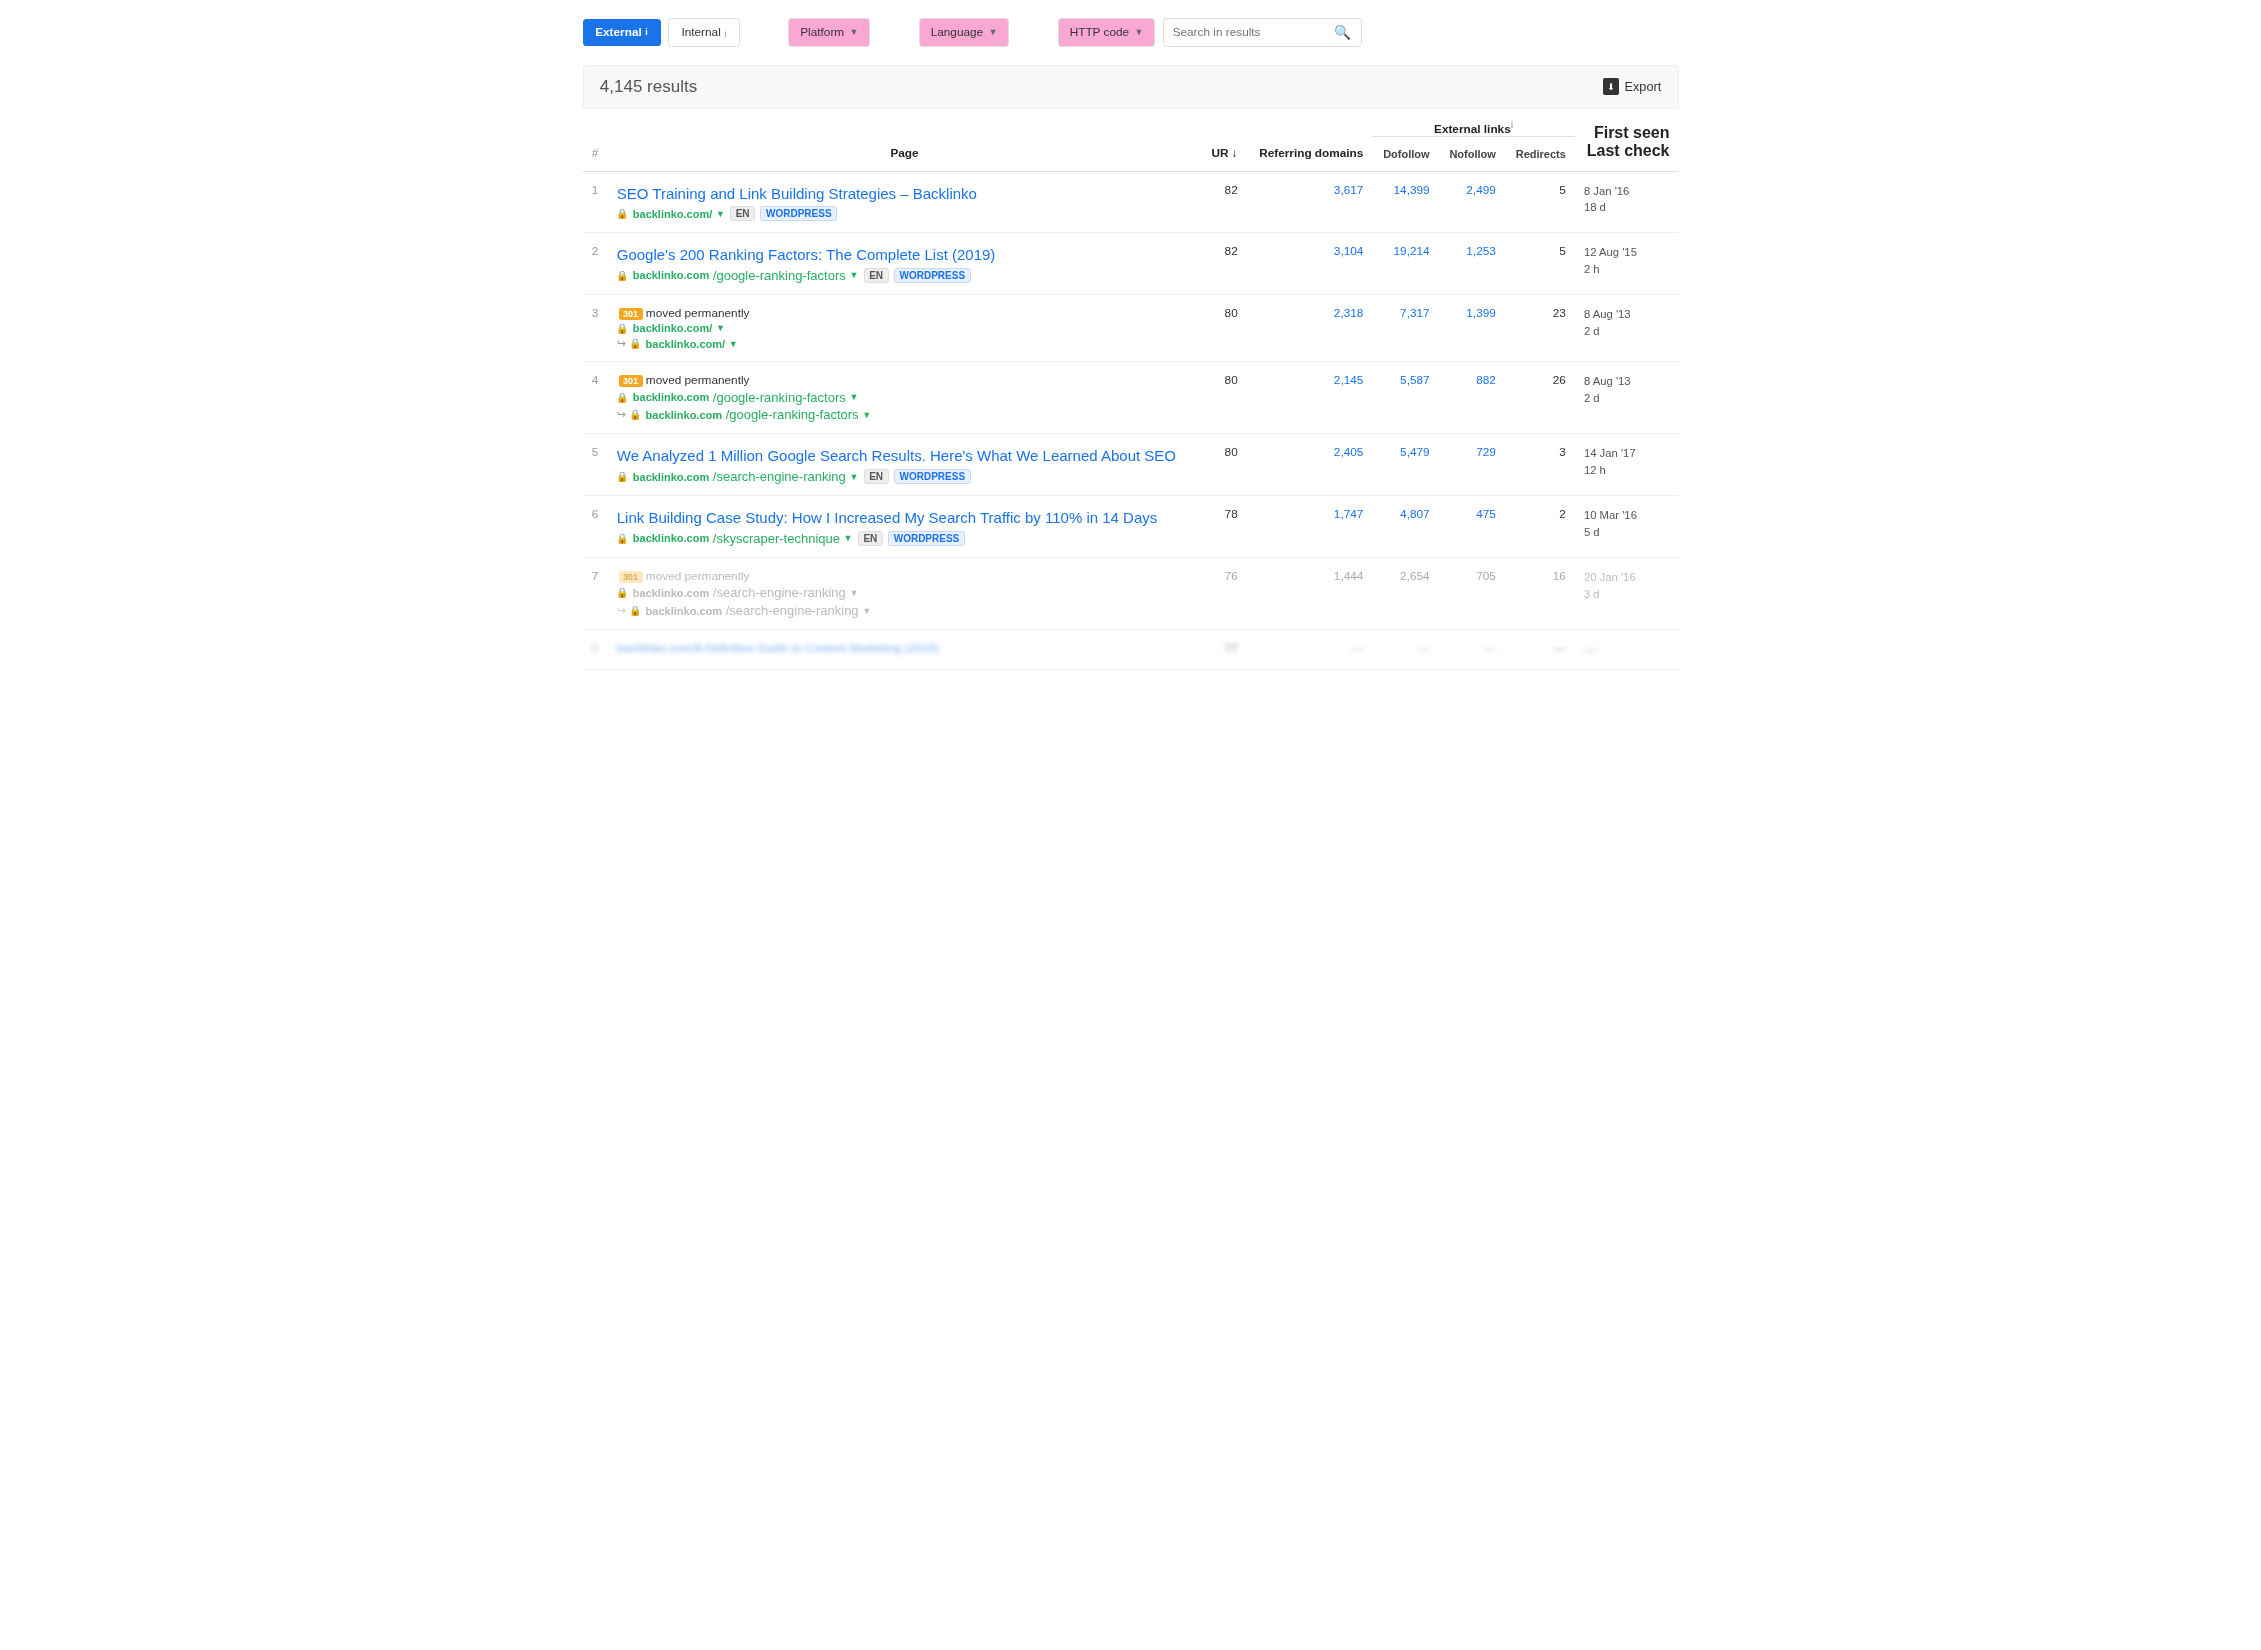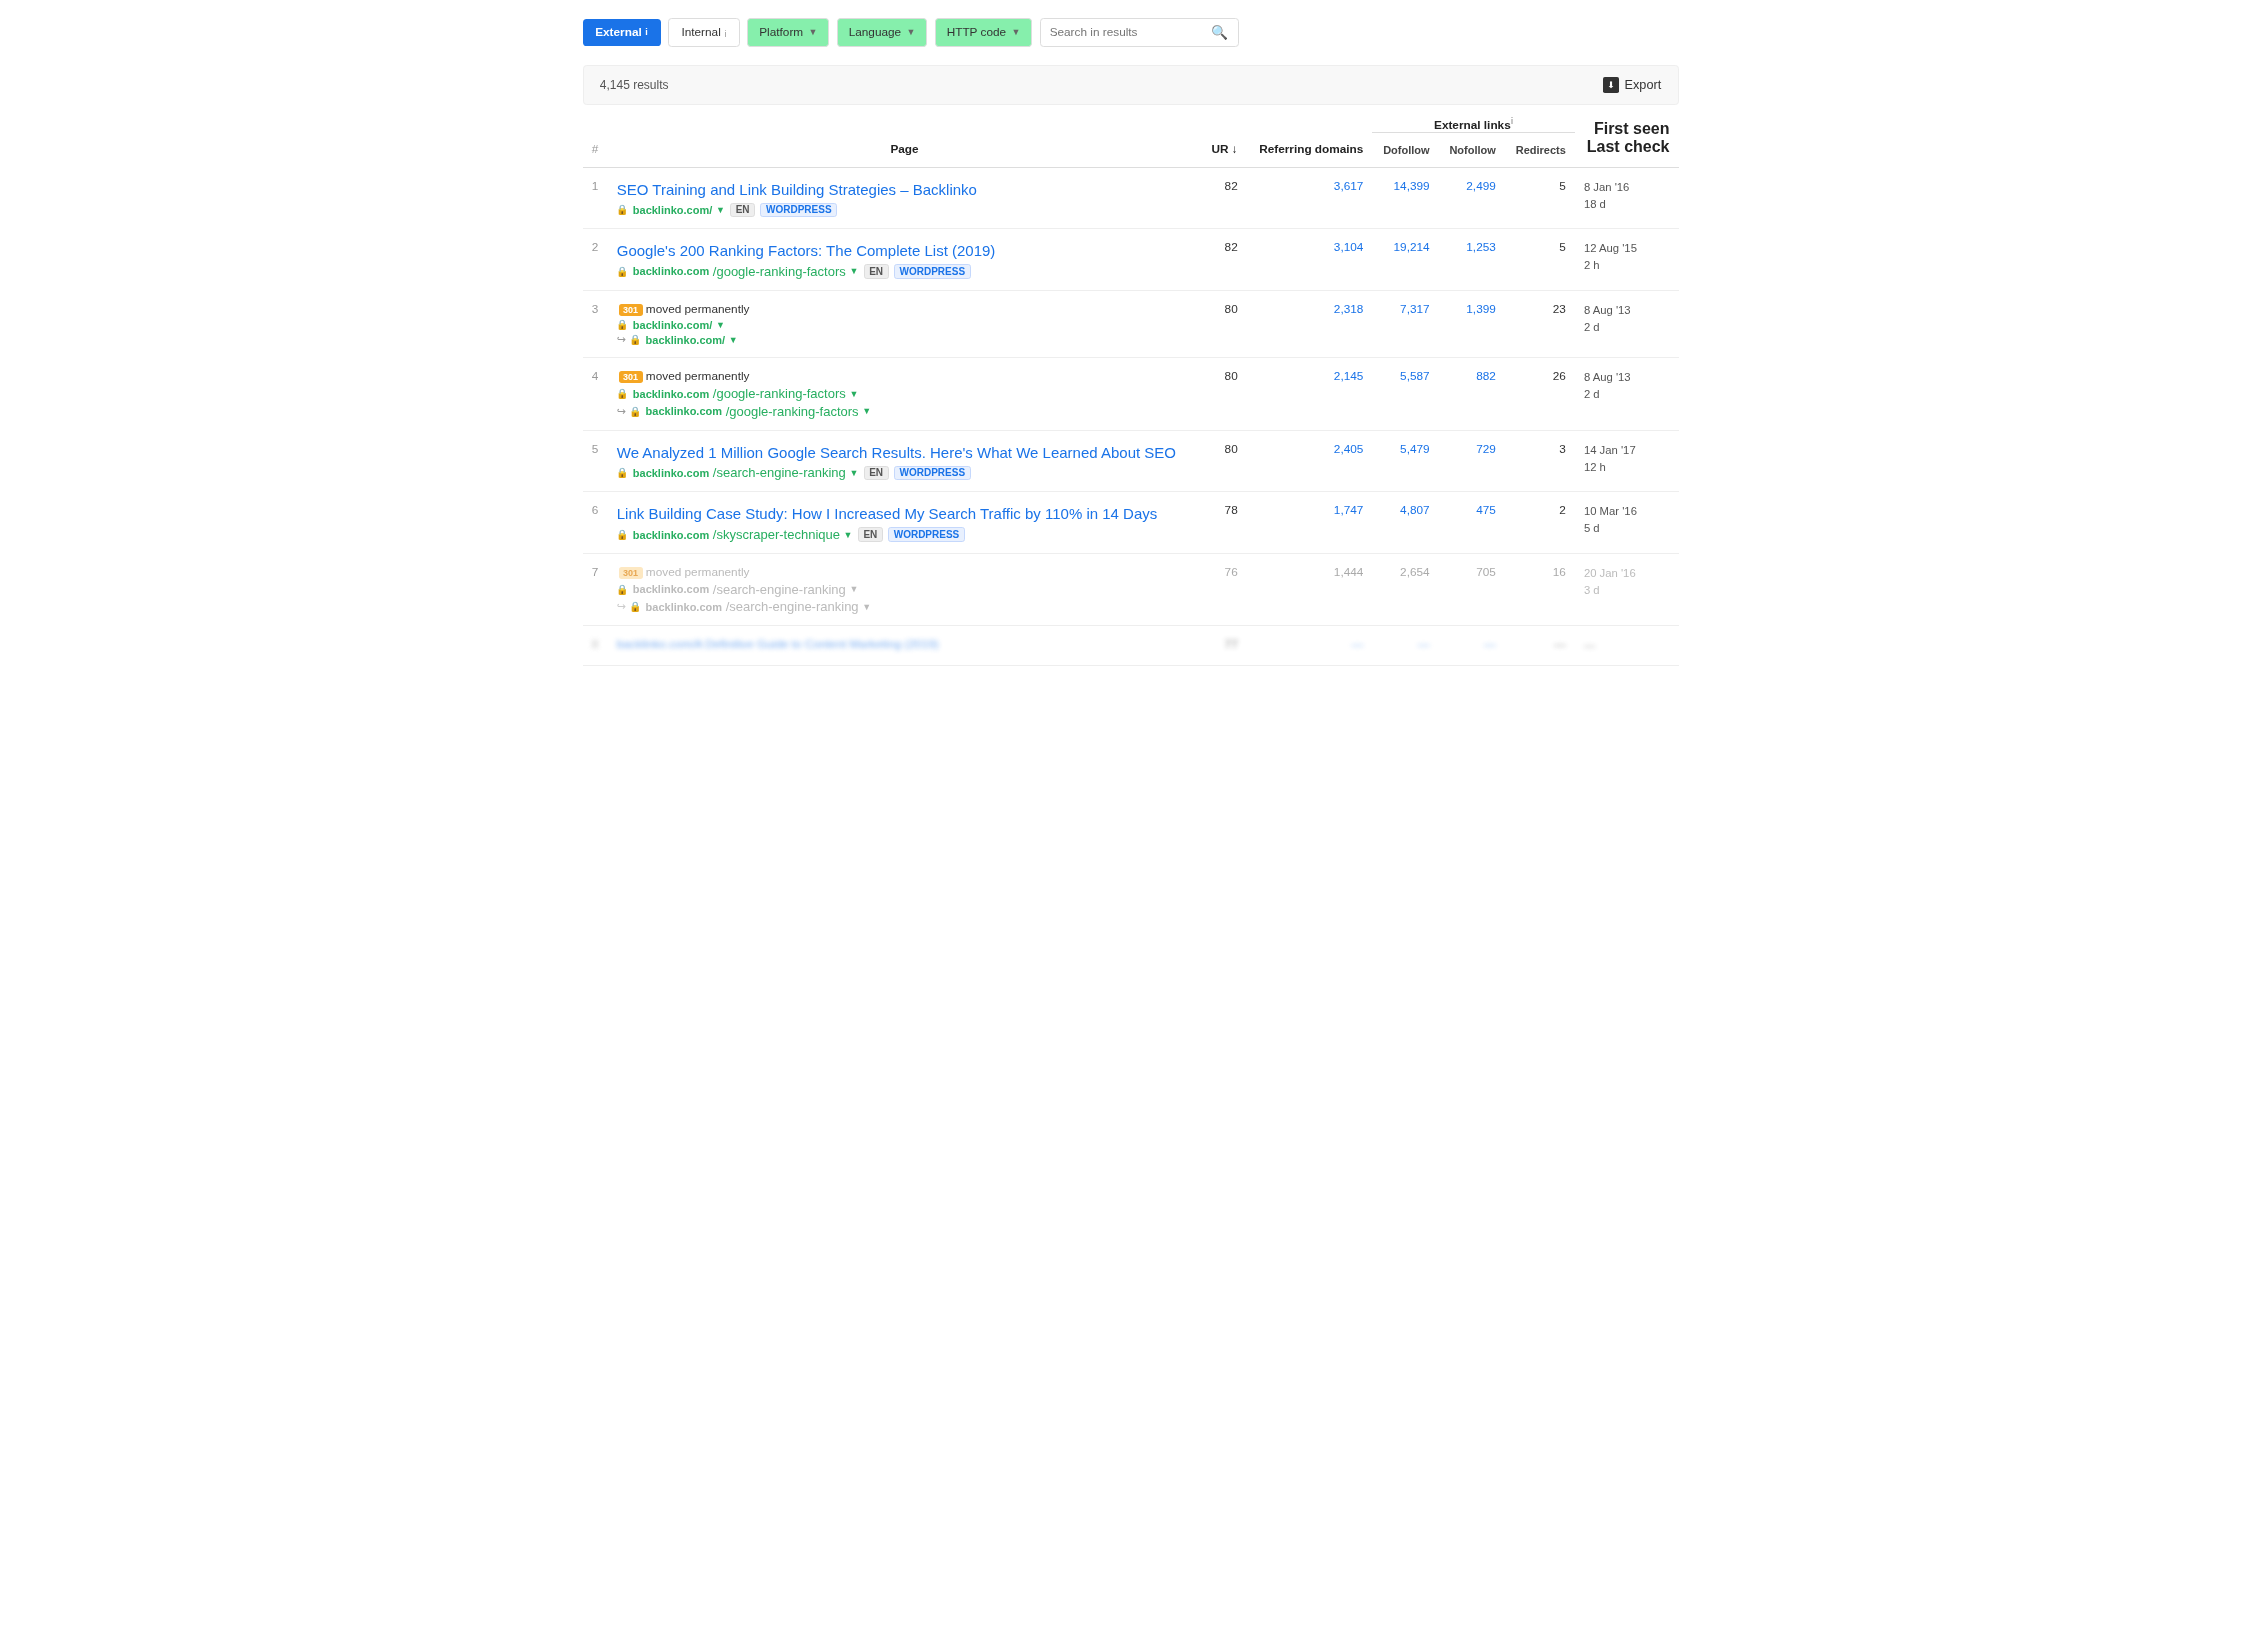--- a/index.html
+++ b/index.html
@@ -5,27 +5,27 @@
     * { box-sizing: border-box; margin: 0; padding: 0; }
     body { font-family: -apple-system, BlinkMacSystemFont, 'Segoe UI', Arial, sans-serif; font-size: 12.7px; color: #333; background: #fff; }
     .container { max-width: 1140px; margin: 0 auto; padding: 18px 22px; }
     .page-title { font-size: 23.5px; font-weight: 700; color: #111; margin-bottom: 18px; }
     .page-title sup { font-size: 12.7px; font-weight: 400; color: #999; vertical-align: super; }
     .toolbar { display: flex; align-items: center; gap: 7.2px; margin-bottom: 18px; flex-wrap: wrap; }
     .btn-external { background: #1a73e8; color: #fff; border: none; border-radius: 3.6px; padding: 6.3px 12.7px; font-size: 11.8px; font-weight: 600; cursor: pointer; display: flex; align-items: center; gap: 3.6px; }
     .btn-external sup { font-size: 9px; }
     .btn-internal { background: #fff; color: #333; border: 0.9px solid #ddd; border-radius: 3.6px; padding: 6.3px 12.7px; font-size: 11.8px; cursor: pointer; display: flex; align-items: flex-end; gap: 3.6px; }
     .btn-internal sup { font-size: 9px; color: #999; }
-    .dropdown-btn { background: #86efac; color: #333; border: 0.9px solid #ddd; border-radius: 3.6px; padding: 6.3px 11px; font-size: 11.8px; cursor: pointer; display: flex; align-items: center; gap: 5.4px; }
+    .dropdown-btn { background: #f9a8d4; color: #333; border: 0.9px solid #ddd; border-radius: 3.6px; padding: 6.3px 11px; font-size: 11.8px; cursor: pointer; display: flex; align-items: center; gap: 5.4px; margin-left: 41px; }
     .dropdown-btn .arrow { font-size: 9px; color: #666; }
     .search-box { display: flex; align-items: center; border: 0.9px solid #ddd; border-radius: 3.6px; padding: 0 9px; background: #fff; gap: 5.4px; min-width: 199px; }
     .search-box input { border: none; outline: none; font-size: 11.8px; color: #333; padding: 6.3px 0; width: 100%; background: transparent; }
     .search-box .search-icon { color: #999; font-size: 13.6px; }
     .results-bar { display: flex; justify-content: space-between; align-items: center; background: #f8f8f8; border: 0.9px solid #eee; border-radius: 3.6px; padding: 11px 16.3px; margin-bottom: 0; }
-    .results-count { font-size: 12px; color: #555; font-weight: 500; }
+    .results-count { font-size: 17px; color: #555; font-weight: 500; }
     .export-btn { display: flex; align-items: center; gap: 5.4px; font-size: 12.7px; color: #333; cursor: pointer; font-weight: 500; background: none; border: none; }
     .export-icon { width: 16.3px; height: 16.3px; background: #333; border-radius: 1.8px; display: inline-flex; align-items: center; justify-content: center; color: #fff; font-size: 9px; }
     table { width: 100%; border-collapse: collapse; }
     thead tr { border-bottom: 1.8px solid #ddd; }
     th { padding: 11px 9px; text-align: left; font-size: 11.8px; font-weight: 700; color: #222; white-space: nowrap; vertical-align: bottom; }
     th.right { text-align: right; }
     td { padding: 11px 9px; vertical-align: top; border-bottom: 0.9px solid #eee; font-size: 11.8px; }
     td.num { text-align: right; color: #333; font-weight: 500; }
     td.num-blue { text-align: right; color: #1a73e8; font-weight: 500; }
     td.num-faded { text-align: right; color: #aaa; }

